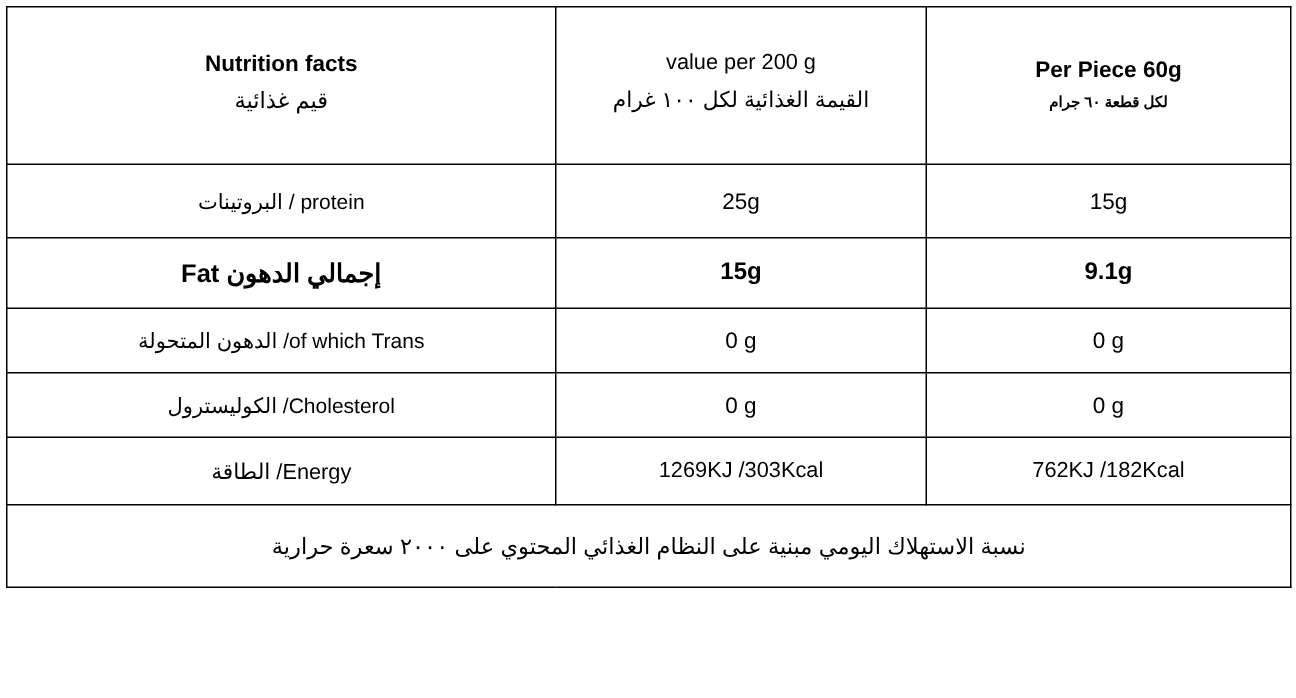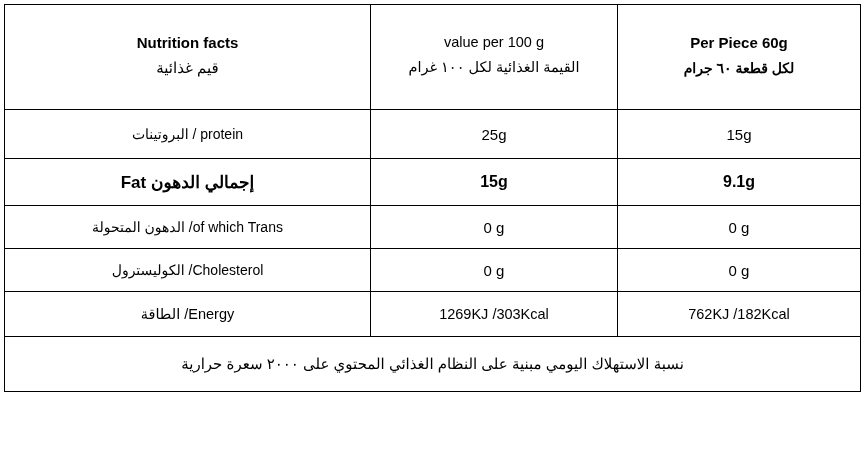--- a/index.html
+++ b/index.html
@@ -52,21 +52,21 @@
   .hdr-line2 {
     font-size: 15px;
     line-height: 1.9;
     display: block;
   }
   .hdr-cell.label .hdr-line1 { font-size: 15px; font-weight: bold; }
   .hdr-cell.label .hdr-line2 { font-size: 15px; font-weight: normal; }
   .hdr-cell.per100 .hdr-line1 { font-size: 14.5px; font-weight: normal; }
   .hdr-cell.per100 .hdr-line2 { font-size: 14.5px; font-weight: normal; }
   .hdr-cell.perpiece .hdr-line1 { font-size: 15px; font-weight: bold; }
-  .hdr-cell.perpiece .hdr-line2 { font-size: 14px; font-weight: bold; }
+  .hdr-cell.perpiece .hdr-line2 { font-size: 10px; font-weight: bold; }
 
   
   .row-label {
     font-size: 14px;
     padding: 8px 10px;
   }
   .row-val {
     font-size: 15px;
     font-weight: normal;
     padding: 8px 10px;
@@ -106,21 +106,21 @@
       <col class="c-100">
       <col class="c-piece">
     </colgroup>
     <tbody>
       <tr>
         <td class="hdr-cell label">
           <span class="hdr-line1">Nutrition facts</span>
           <span class="hdr-line2 rtl">قيم غذائية</span>
         </td>
         <td class="hdr-cell per100">
-          <span class="hdr-line1">value per 100 g</span>
+          <span class="hdr-line1">value per 200 g</span>
           <span class="hdr-line2 rtl">القيمة الغذائية لكل ١٠٠ غرام</span>
         </td>
         <td class="hdr-cell perpiece">
           <span class="hdr-line1">Per Piece 60g</span>
           <span class="hdr-line2 rtl">لكل قطعة ٦٠ جرام</span>
         </td>
       </tr>
 
       <tr class="r-protein">
         <td class="row-label rtl">protein / البروتينات</td>

